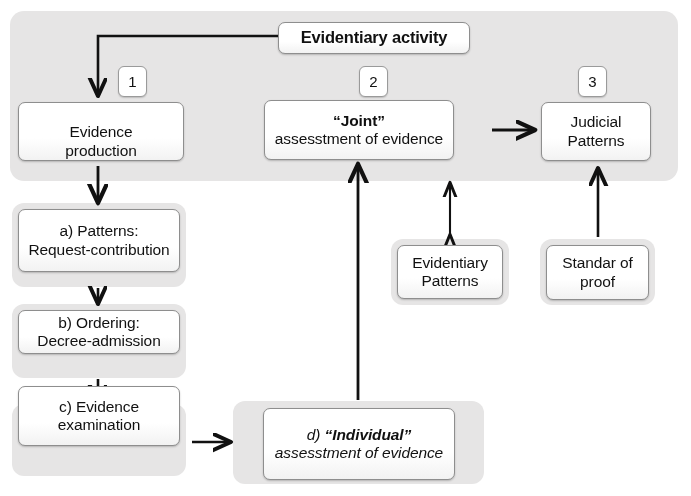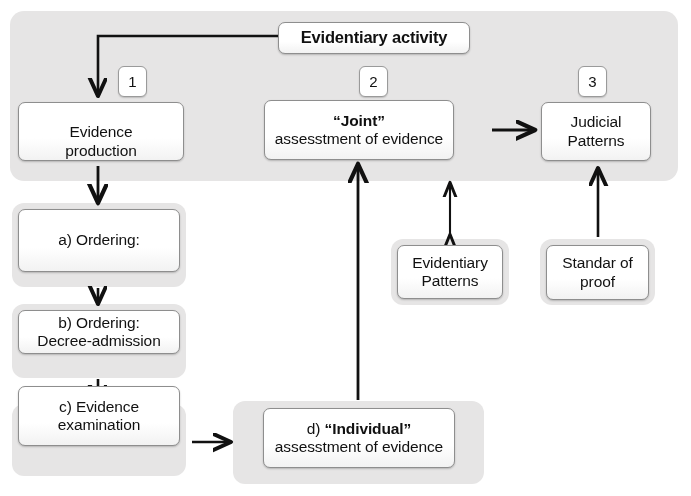--- a/index.html
+++ b/index.html
@@ -162,34 +162,35 @@
     <span class="l1 strong">“Joint”</span>
     <span class="l2">assesstment of evidence</span>
   </div>
 
   <div class="nodebox" style="left:541px; top:102px; width:110px; height:59px;">
     <span class="l1">Judicial</span>
     <span class="l2">Patterns</span>
   </div>
 
   <div class="nodebox" style="left:18px; top:209px; width:162px; height:63px;">
-    <span class="l1">a) Ordering:</span>
+    <span class="l1">a) Patterns:</span>
+    <span class="l2">Request-contribution</span>
   </div>
 
   <div class="nodebox" style="left:18px; top:310px; width:162px; height:44px;">
     <span class="l1">b) Ordering:</span>
     <span class="l2">Decree-admission</span>
   </div>
 
   <div class="nodebox" style="left:18px; top:386px; width:162px; height:60px;">
     <span class="l1">c) Evidence</span>
     <span class="l2">examination</span>
   </div>
 
-  <div class="nodebox" style="left:263px; top:408px; width:192px; height:60px;">
+  <div class="nodebox" style="left:263px; top:408px; width:192px; height:72px;font-style:italic;">
     <span class="l1"><span>d) </span><span class="strong">“Individual”</span></span>
     <span class="l2">assesstment of evidence</span>
   </div>
 
   <div class="nodebox" style="left:397px; top:245px; width:106px; height:54px;justify-content:center;">
     <span class="l1">Evidentiary</span>
     <span class="l2">Patterns</span>
   </div>
 
   <div class="nodebox" style="left:546px; top:245px; width:103px; height:55px;">

